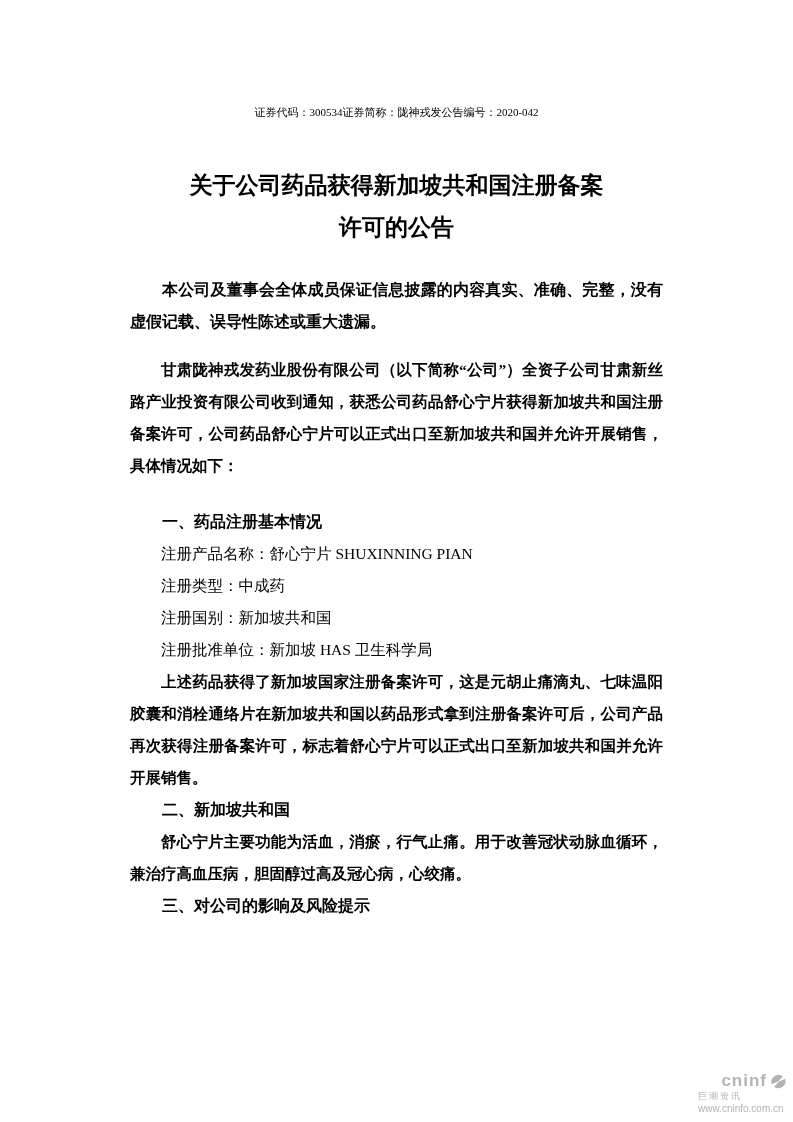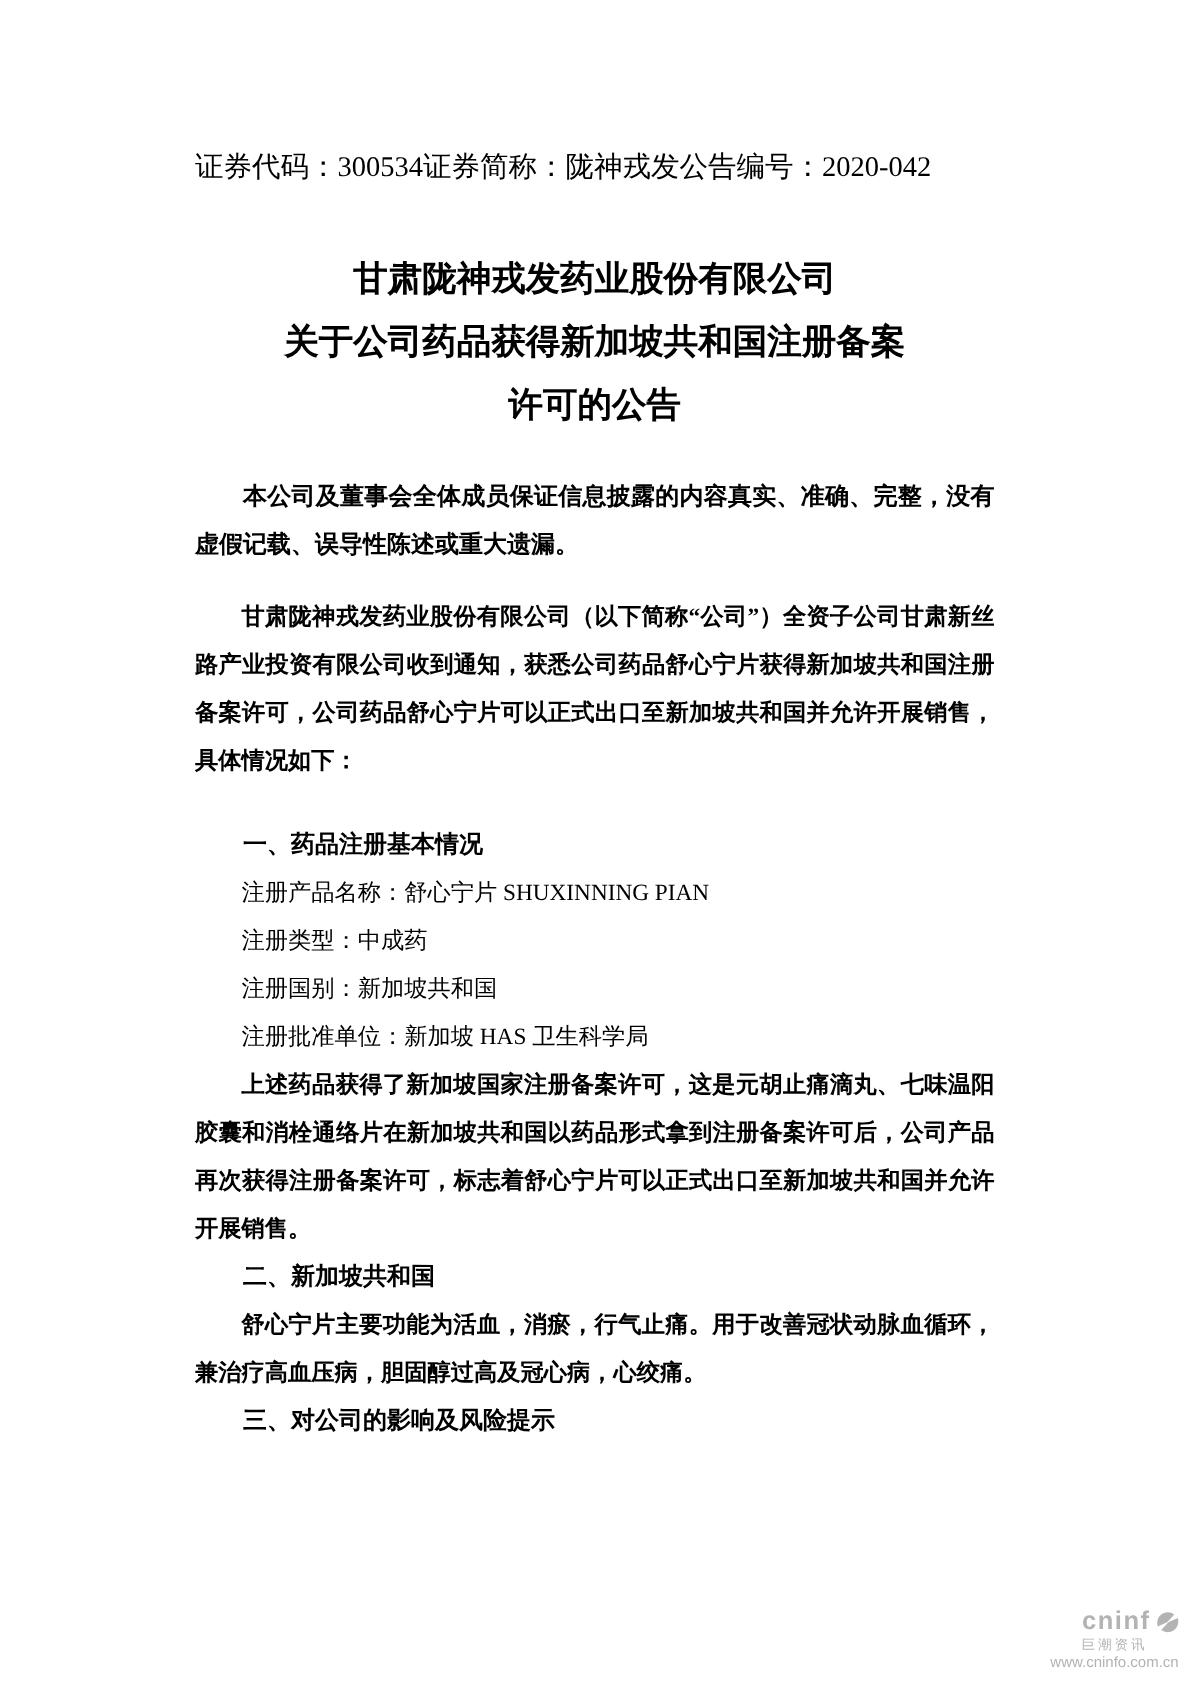--- a/index.html
+++ b/index.html
@@ -17,22 +17,22 @@
     overflow: hidden;
   }
   .content {
     width: 533px;
     margin: 0 auto;
   }
   
   .doc-header {
     padding-top: 102px;
     display: flex;
-    justify-content: flex-start;
-    font-size: 19px;
+    justify-content: center;
+    font-size: 11px;
     line-height: 20px;
   }
   
   .doc-title {
     margin-top: 42px;
     text-align: center;
     font-family: "Liberation Sans", "DejaVu Sans", sans-serif;
     font-weight: bold;
     font-size: 23px;
     line-height: 42px;
@@ -63,21 +63,21 @@
     text-indent: 2em;
     margin: 0;
     white-space: nowrap;
   }
   
   .watermark {
     position: absolute;
     right: 5px;
     top: 1072px;
     width: 90px;
-    text-align: center;
+    text-align: left;
     color: #b3b3b6;
     font-family: "Liberation Sans", "DejaVu Sans", sans-serif;
     line-height: 1.1;
   }
   .wm-brand-row {
     display: flex;
     justify-content: flex-end;
     align-items: center;
     gap: 2px;
   }
@@ -96,21 +96,20 @@
 <div class="page">
   <div class="content">
 
     <div class="doc-header">
       <span>证券代码：300534</span>
       <span>证券简称：陇神戎发</span>
       <span>公告编号：2020-042</span>
     </div>
 
     <div class="doc-title">
-      <div>甘肃陇神戎发药业股份有限公司</div>
       <div>关于公司药品获得新加坡共和国注册备案</div>
       <div>许可的公告</div>
     </div>
 
     <p class="body-text bold-serif indent mt-disclaimer">本公司及董事会全体成员保证信息披露的内容真实、准确、完整，没有虚假记载、误导性陈述或重大遗漏。</p>
 
     <p class="body-text indent mt-intro">甘肃陇神戎发药业股份有限公司（以下简称“公司”）全资子公司甘肃新丝路产业投资有限公司收到通知，获悉公司药品舒心宁片获得新加坡共和国注册备案许可，公司药品舒心宁片可以正式出口至新加坡共和国并允许开展销售，具体情况如下：</p>
 
     <p class="heading mt-section">一、药品注册基本情况</p>
 

